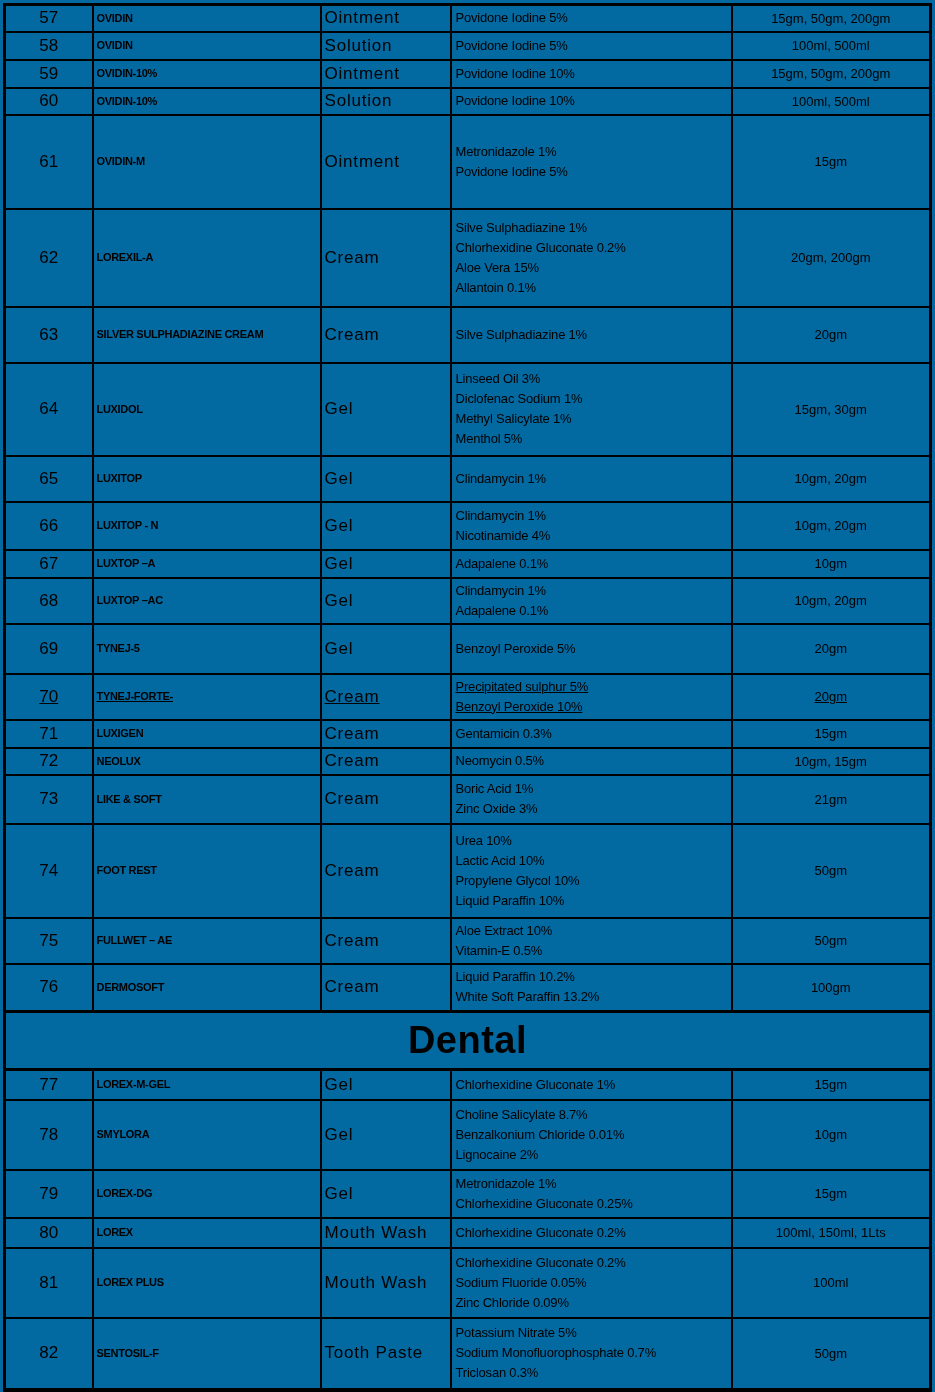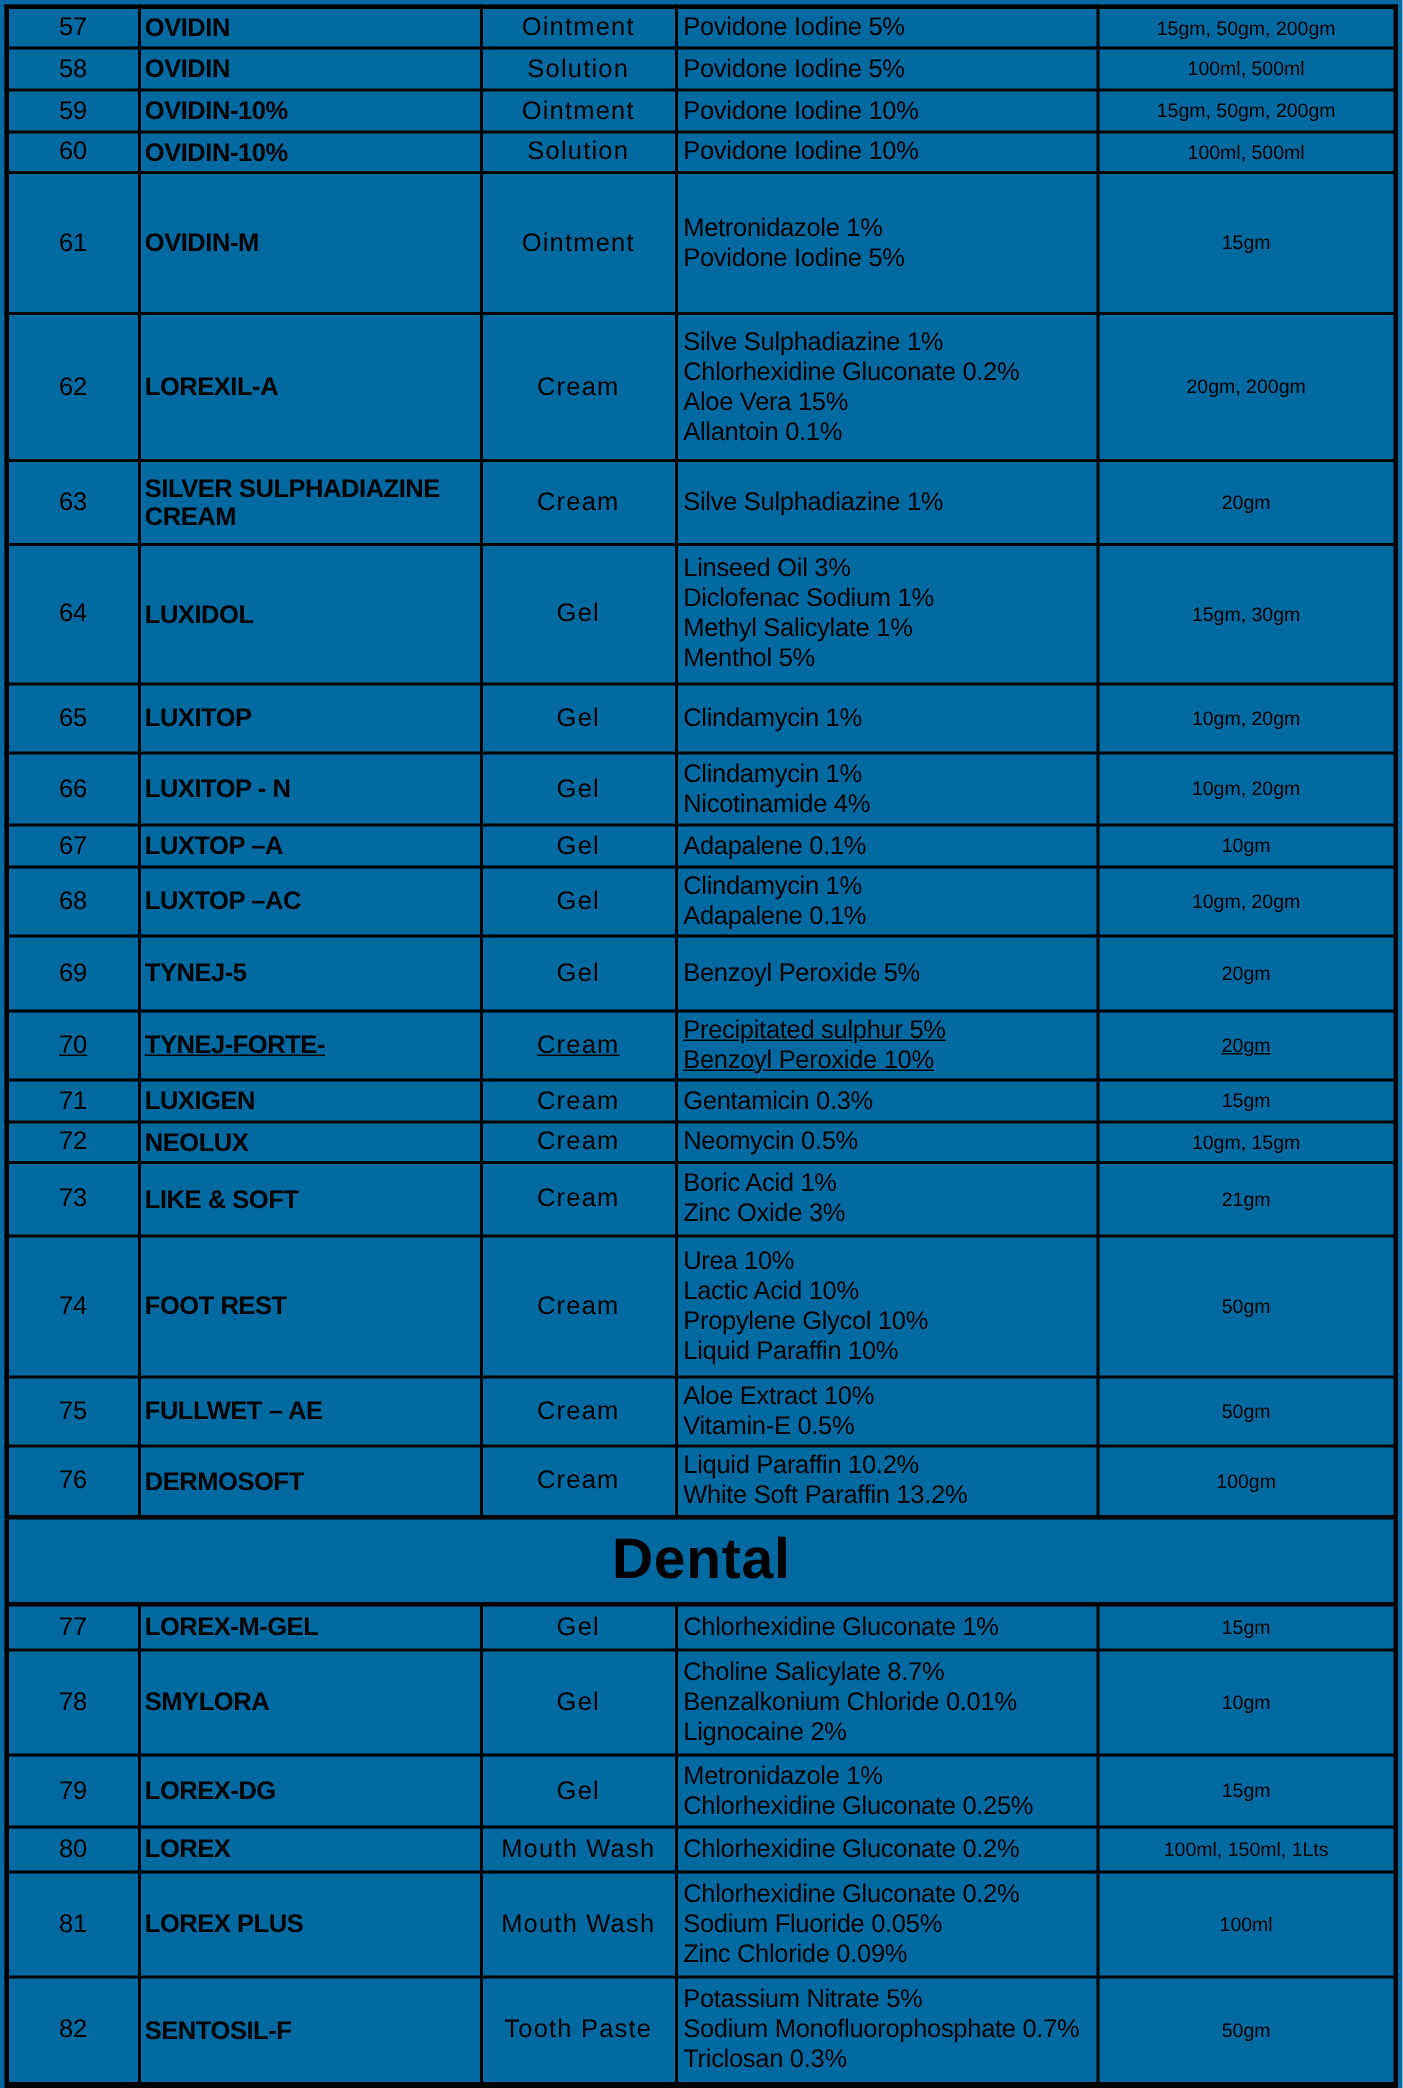--- a/index.html
+++ b/index.html
@@ -36,32 +36,31 @@
     padding: 1px 3px;
     overflow: hidden;
     box-sizing: border-box;
   }
   td.cell-no {
     text-align: center;
     font-size: 17px;
   }
   td.cell-brand {
     font-weight: bold;
-    font-size: 17px;
+    font-size: 11px;
     letter-spacing: -0.3px;
     line-height: 19px;
     padding-left: 3px;
   }
   td.cell-form {
-    text-align: center;
     font-size: 17px;
     letter-spacing: 0.8px;
   }
   td.cell-comp {
-    font-size: 17px;
+    font-size: 13px;
     letter-spacing: -0.2px;
     line-height: 20px;
     padding-left: 4px;
   }
   td.cell-pack {
     text-align: center;
     font-size: 13px;
   }
   tr.section-row td {
     text-align: center;

